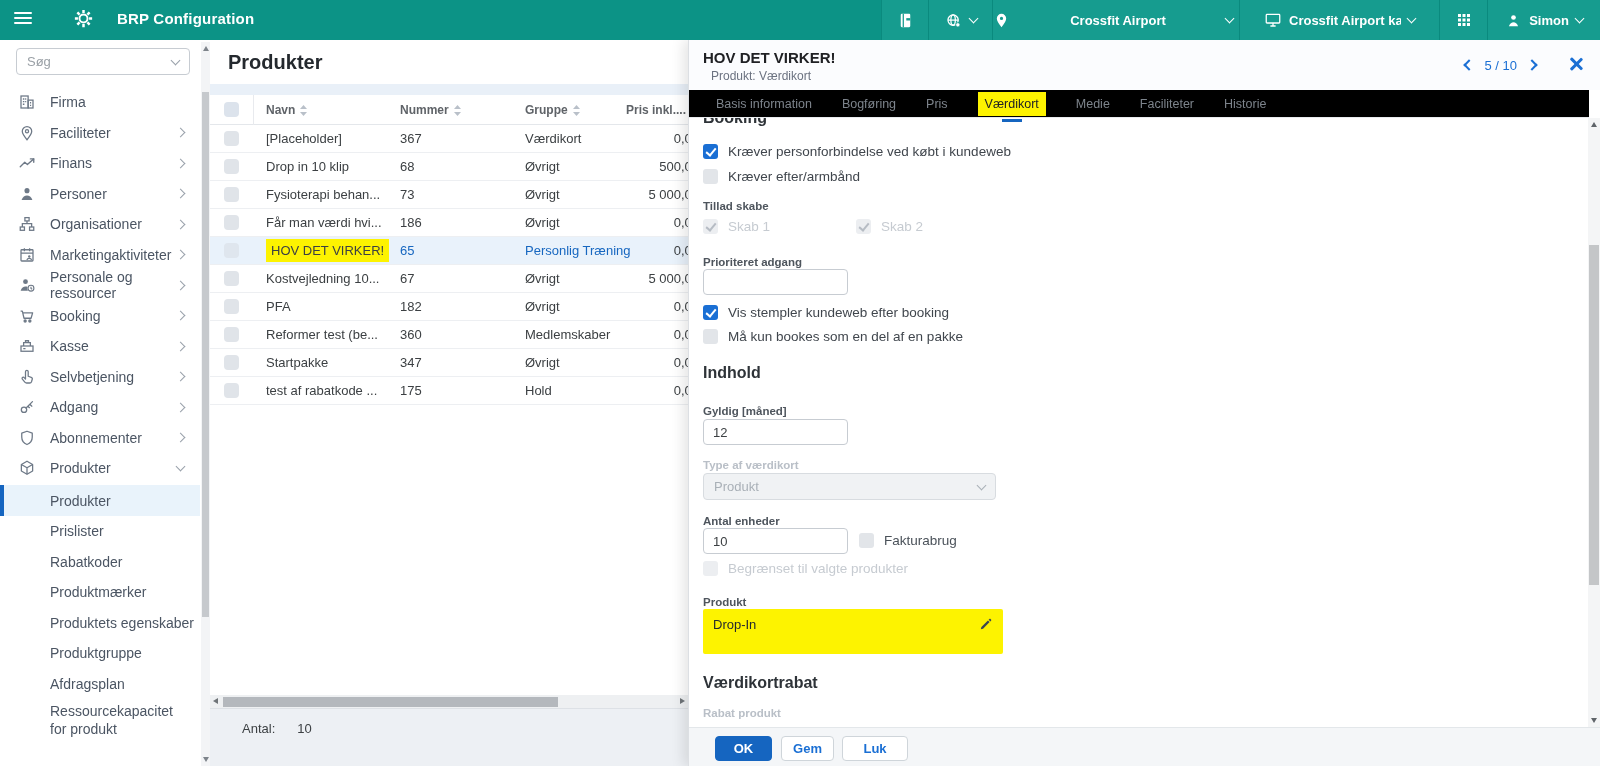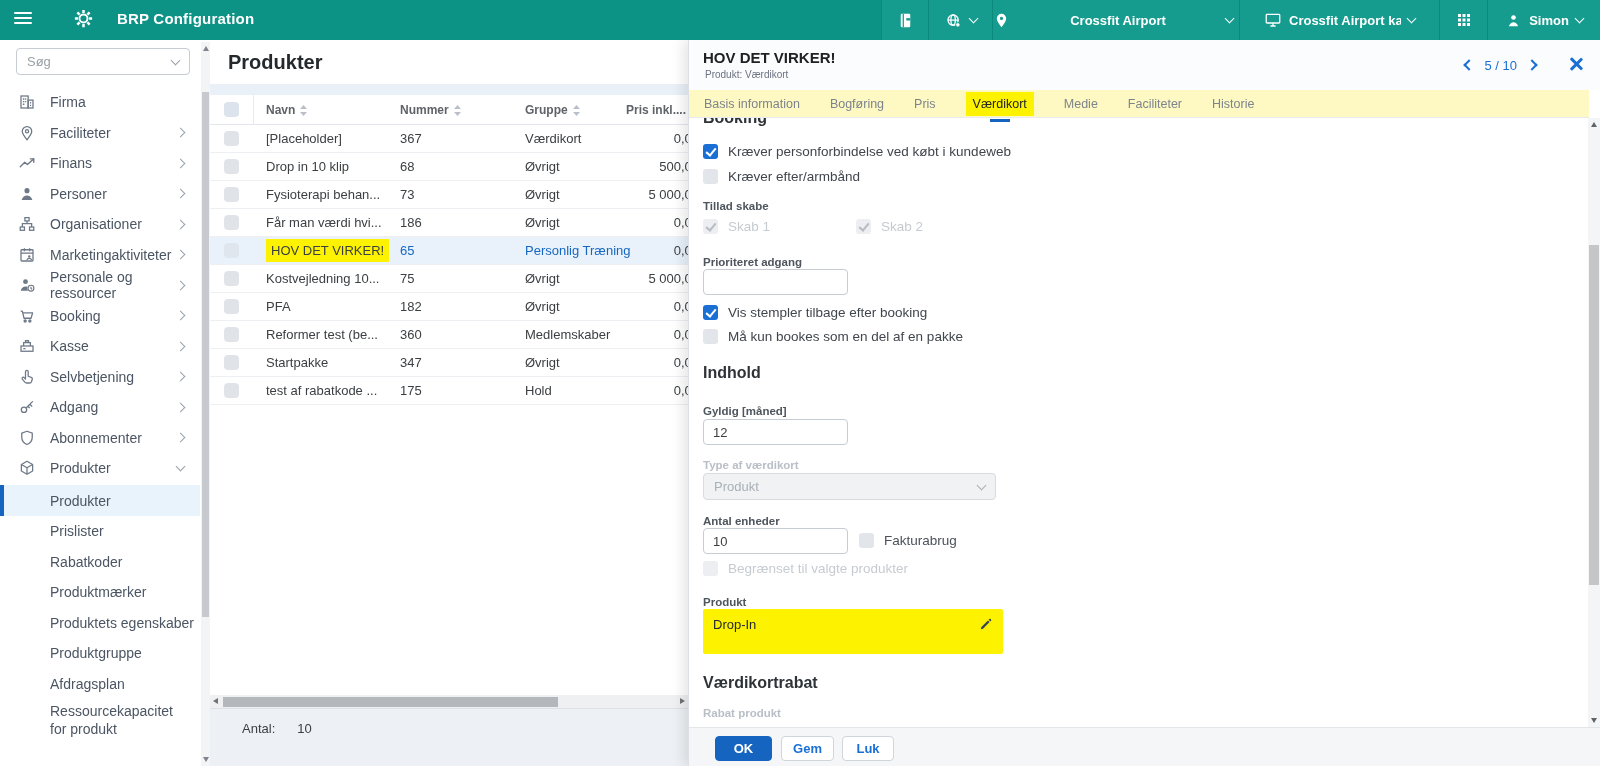--- a/index.html
+++ b/index.html
@@ -82,33 +82,33 @@
   .hsb .ar.r { right:3px; border-left:5px solid #6f7478; }
   .lp-footer { position:absolute; left:0; top:668px; width:478px; height:58px; background:#edf0f4; border-top:1px solid #dde1e6; }
   .lp-count { position:absolute; left:32px; top:12px; font-size:13px; color:#3c4043; }
   .lp-count b { font-weight:400; margin-left:22px; }
 
   
   .detail { position:absolute; left:688px; top:40px; width:912px; height:726px; background:#fff;
     border-left:1px solid #dcdfe3; box-shadow:-5px 0 12px rgba(0,0,0,.10); }
   .d-head { position:absolute; left:0; top:0; width:100%; height:50px; background:#fbfcfe; }
   .d-title { position:absolute; left:14px; top:9px; font-size:15px; font-weight:700; color:#202124; }
-  .d-sub { position:absolute; left:16px; top:29px; font-size:10px; color:#6b7280; }
+  .d-sub { position:absolute; left:22px; top:29px; font-size:12px; color:#6b7280; }
   .pager { position:absolute; right:64px; top:0; height:50px; display:flex; align-items:center; gap:11px;
     color:#1a6fd4; font-size:13px; }
   .pchev { width:8px; height:8px; border-right:2.2px solid #1a6fd4; border-bottom:2.2px solid #1a6fd4; cursor:pointer; }
   .pchev.l { transform:rotate(135deg); }
   .pchev.r { transform:rotate(-45deg); }
   .d-close { position:absolute; right:16px; top:16px; width:16px; height:16px; cursor:pointer; }
   .d-close::before, .d-close::after { content:""; position:absolute; left:7px; top:0; width:2.6px; height:16px;
     background:#1a6fd4; border-radius:1px; }
   .d-close::before { transform:rotate(45deg); }
   .d-close::after { transform:rotate(-45deg); }
   .d-tabs { position:absolute; left:0; top:50px; width:900px; height:28px; display:flex; align-items:center;
-    gap:30px; padding-left:15px; border-bottom:1px solid #e8ebee; font-size:12.5px; color:#7d848c; background:#fef9c3; z-index:3; }
+    gap:30px; padding-left:27px; border-bottom:1px solid #e8ebee; font-size:12.5px; color:#7d848c; background:#000000; z-index:3; }
   .tab { cursor:pointer; white-space:nowrap; position:relative; }
   .tab.act { background:#fdf300; color:#202124; padding:5px 7px; }
   .tab.act::after { content:""; position:absolute; left:50%; transform:translateX(-50%); bottom:-6px;
     width:20px; height:3px; background:#1565c0; }
   .d-body { position:absolute; left:0; top:78px; width:898px; height:609px; overflow:hidden; background:#fff; }
   .d-body > div { position:absolute; left:14px; }
   .fheading { font-size:16px; font-weight:700; color:#2e3338; }
   .flabel { font-size:11.5px; font-weight:700; color:#4e555d; }
   .flabel.dim { color:#b9bfc7; font-weight:700; }
   .cbrow { display:flex; align-items:center; gap:10px; font-size:13.5px; color:#40464d; }
@@ -120,21 +120,21 @@
   .fselect .chev { margin-left:auto; border-color:#a9b0b7; transform:rotate(45deg); margin-top:-3px; }
   .ybox { width:300px; height:45px; background:#fdf300; border-radius:2px; position:relative; }
   .ybox .val { position:absolute; left:10px; top:8px; font-size:13px; color:#24292e; }
   .ybox .pencil { position:absolute; right:10px; top:8px; color:#3c4750; cursor:pointer; }
   .d-footer { position:absolute; left:0; top:687px; width:912px; height:39px; background:#f4f6f8; border-top:1px solid #e3e7ea; }
   .btn { position:absolute; top:8px; height:25px; border-radius:4px; font-size:13px; font-weight:700;
     display:flex; align-items:center; justify-content:center; cursor:pointer; font-family:"Liberation Sans",sans-serif; }
   .btn.primary { left:26px; width:57px; background:#1565c0; color:#fff; border:1px solid #1565c0; }
   .btn.sec { background:#fff; border:1px solid #cfd5da; color:#1a6fd4; }
   .btn.gem { left:92px; width:53px; }
-  .btn.luk { left:153px; width:52px; }
+  .btn.luk { left:153px; width:66px; }
   .vsb { position:absolute; right:0; top:78px; width:12px; height:609px; background:#f4f5f6; }
   .vsb .thumb { position:absolute; left:1px; width:10px; top:127px; height:340px; background:#c4c6c8; }
   .vsb .sb-arrow { left:2.5px; }
   .vsb .sb-arrow.up { border-left-width:3.5px; border-right-width:3.5px; border-bottom-color:#5f6469; }
   .vsb .sb-arrow.dn { border-top-color:#5f6469; }
 
   svg.ic { display:block; }
 </style>
 </head>
 <body>
@@ -571,21 +571,21 @@
       <div class="trow sel">
         <span class="ck"></span>
         <span class="c-name"><span class="nm hl">HOV DET VIRKER!</span></span>
         <span class="c-num">65</span>
         <span class="c-grp">Personlig Træning</span>
         <span class="c-price">0,00</span>
       </div>
       <div class="trow">
         <span class="ck"></span>
         <span class="c-name"><span class="nm">Kostvejledning 10...</span></span>
-        <span class="c-num">75</span>
+        <span class="c-num">67</span>
         <span class="c-grp">Øvrigt</span>
         <span class="c-price">5 000,00</span>
       </div>
       <div class="trow">
         <span class="ck"></span>
         <span class="c-name"><span class="nm">PFA</span></span>
         <span class="c-num">182</span>
         <span class="c-grp">Øvrigt</span>
         <span class="c-price">0,00</span>
       </div>
@@ -662,21 +662,21 @@
     <div class="cbrow dim" style="top:101px; left:167px">
       <span class="ck dis checked"></span>
       <span>Skab 2</span>
       </div>
 
     <div class="flabel" style="top:138px">Prioriteret adgang</div>
     <div style="top:151px"><input class="tinput" value="" style=""></div>
 
     <div class="cbrow" style="top:187px">
       <span class="ck checked"></span>
-      <span>Vis stempler tilbage efter booking</span>
+      <span>Vis stempler kundeweb efter booking</span>
       </div>
     <div class="cbrow" style="top:211px">
       <span class="ck"></span>
       <span>Må kun bookes som en del af en pakke</span>
       </div>
 
     <div class="fheading" style="top:246px">Indhold</div>
 
     <div class="flabel" style="top:287px">Gyldig [måned]</div>
     <div style="top:301px"><input class="tinput" value="12" style=""></div>

